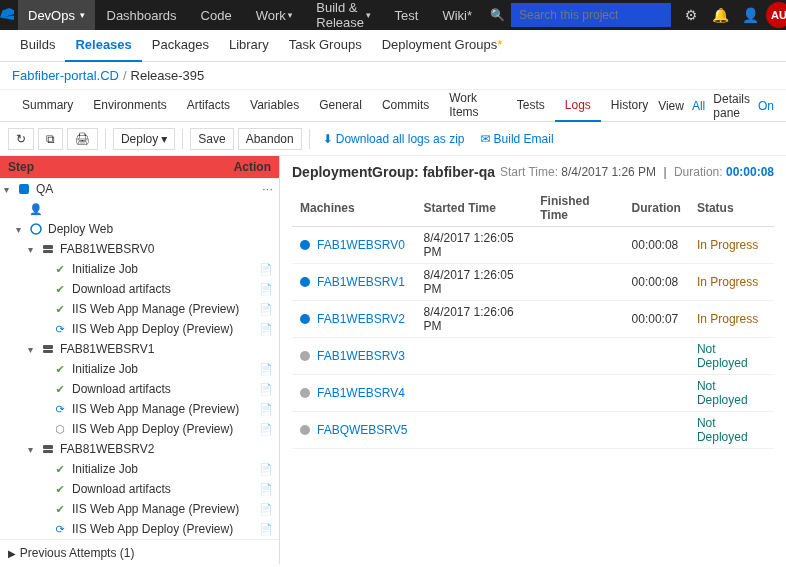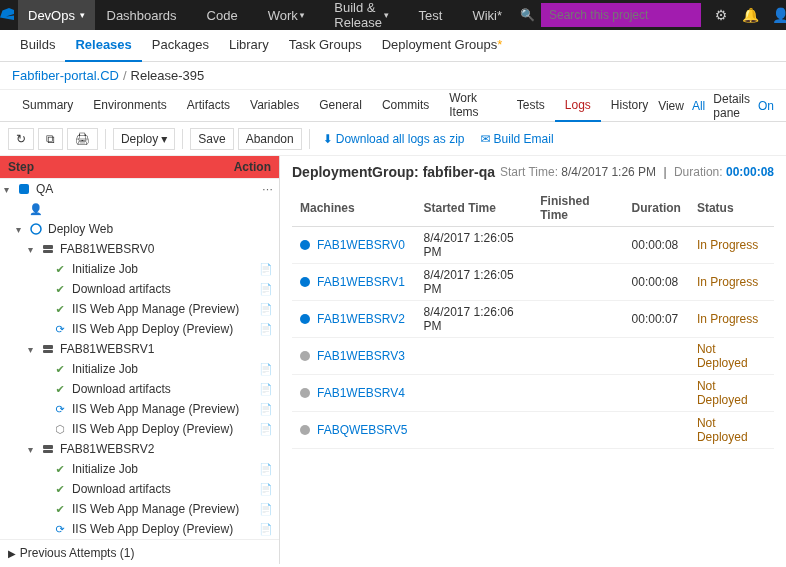--- a/index.html
+++ b/index.html
@@ -4,25 +4,25 @@
   <style>
     * { box-sizing: border-box; margin: 0; padding: 0; }
     body { font-family: 'Segoe UI', Tahoma, Geneva, Verdana, sans-serif; font-size: 12px; background: #fff; color: #333; width: 786px; height: 567px; overflow: hidden; }
 
     
     .top-nav { background: #1e1e1e; height: 30px; display: flex; align-items: center; color: #ccc; }
     .nav-logo { width: 30px; height: 30px; background: #1e1e1e; display: flex; align-items: center; justify-content: center; }
     .nav-logo svg { width: 18px; height: 18px; }
     .nav-devops { display: flex; align-items: center; padding: 0 10px; height: 30px; background: #444; color: #fff; font-size: 13px; cursor: pointer; }
     .nav-devops-arrow { margin-left: 5px; font-size: 9px; }
-    .nav-items { display: flex; align-items: center; height: 30px; flex: 1; gap: 6px; }
+    .nav-items { display: flex; align-items: center; height: 30px; flex: 1; }
     .nav-item { padding: 0 12px; height: 30px; display: flex; align-items: center; font-size: 13px; color: #ccc; cursor: pointer; position: relative; }
     .nav-item.has-arrow::after { content: ' ▾'; font-size: 9px; margin-left: 2px; }
     .nav-search { margin-left: auto; display: flex; align-items: center; }
-    .nav-search input { background: #a21caf; border: none; color: #ccc; padding: 3px 8px; font-size: 12px; width: 160px; outline: none; height: 24px; }
+    .nav-search input { background: #1d4ed8; border: none; color: #ccc; padding: 3px 8px; font-size: 12px; width: 160px; outline: none; height: 24px; }
     .nav-icons { display: flex; align-items: center; padding: 0 5px; }
     .nav-icon-btn { width: 30px; height: 30px; display: flex; align-items: center; justify-content: center; color: #ccc; cursor: pointer; font-size: 14px; }
     .nav-avatar { width: 26px; height: 26px; background: #c00; border-radius: 50%; display: flex; align-items: center; justify-content: center; color: #fff; font-size: 11px; font-weight: bold; }
 
     
     .sub-nav { background: #fff; border-bottom: 1px solid #ddd; height: 32px; display: flex; align-items: center; padding: 0 10px; }
     .sub-nav-item { padding: 0 10px; height: 32px; display: flex; align-items: center; font-size: 13px; color: #333; cursor: pointer; border-bottom: 2px solid transparent; }
     .sub-nav-item.active { color: #0078d4; border-bottom: 2px solid #0078d4; font-weight: 600; }
     .sub-nav-item.has-star::after { content: '*'; color: orange; }
 
@@ -73,21 +73,21 @@
     .dg-header { display: flex; align-items: center; justify-content: space-between; margin-bottom: 10px; }
     .dg-title { font-size: 14px; font-weight: 600; color: #333; }
     .dg-meta { font-size: 12px; color: #555; }
     .dg-meta .label { color: #888; }
 
     .dg-table { width: 100%; border-collapse: collapse; font-size: 12px; }
     .dg-table th { text-align: left; padding: 4px 8px; color: #555; font-weight: 700; border-bottom: 1px solid #ddd; }
     .dg-table td { padding: 4px 8px; border-bottom: 1px solid #f0f0f0; vertical-align: middle; }
 
     .status-inprogress { color: #a16207; font-weight: 500; }
-    .status-notdeployed { color: #a16207; margin-left: 44px; }
+    .status-notdeployed { color: #0f766e; margin-left: 44px; }
     .machine-link { color: #0078d4; cursor: pointer; text-decoration: none; display: flex; align-items: center; gap: 4px; }
 
     .prev-attempts { display: flex; align-items: center; padding: 6px 8px; cursor: pointer; border-top: 1px solid #eee; font-size: 12px; color: #333; }
     .prev-attempts .chevron { font-size: 10px; margin-right: 4px; }
 
     
     .ci-dot { width: 10px; height: 10px; border-radius: 50%; display: inline-block; margin-right: 3px; }
     .ci-blue { background: #0078d4; }
     .ci-gray { background: #aaa; }
 

